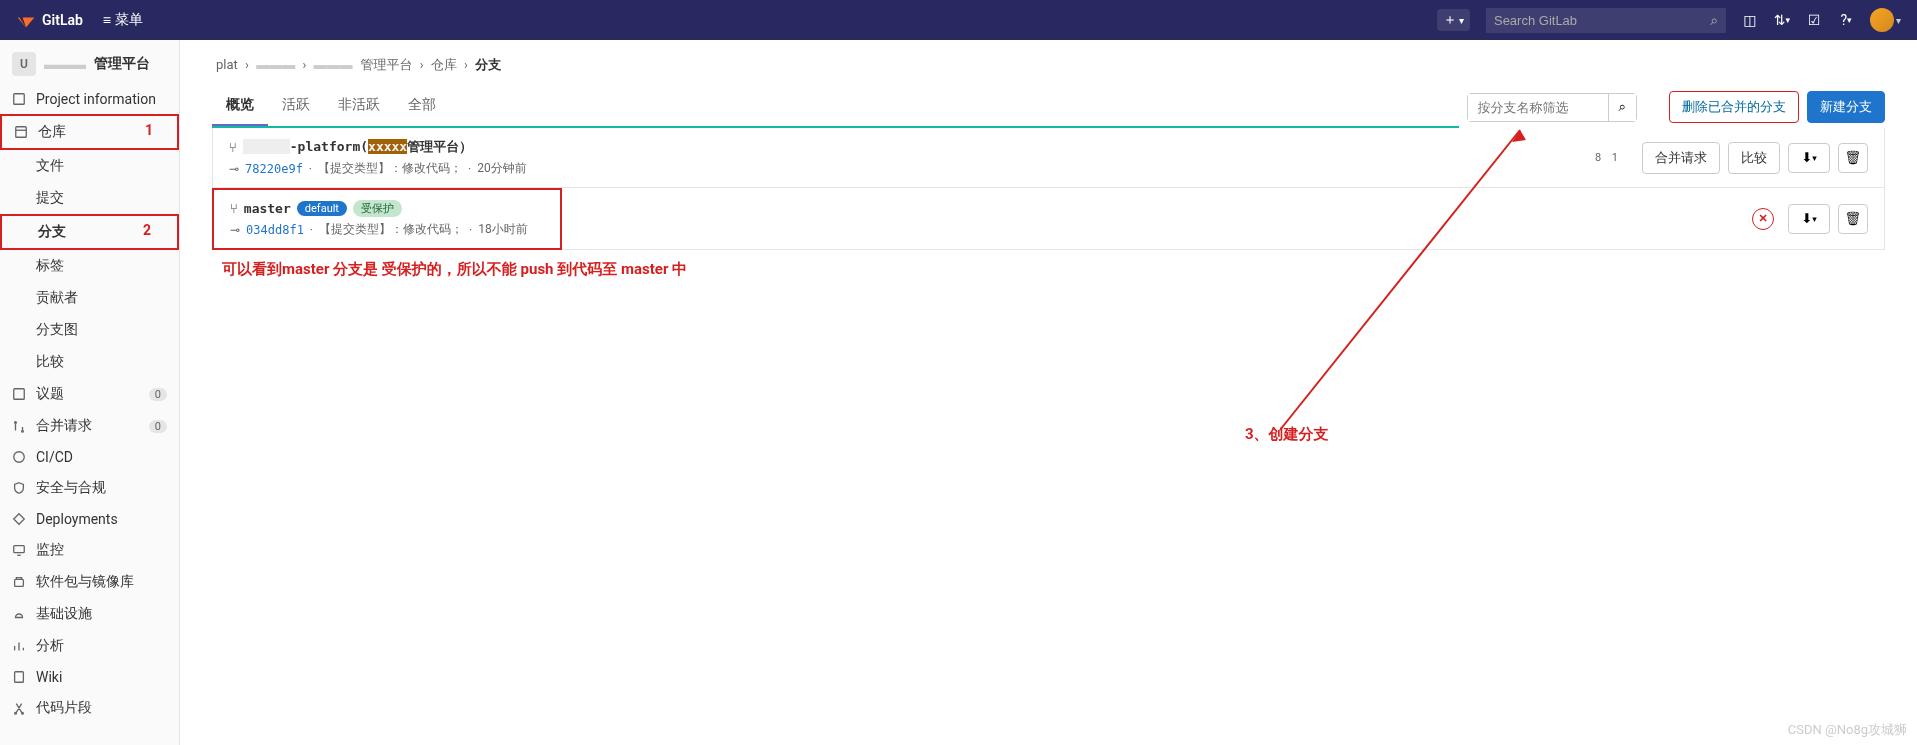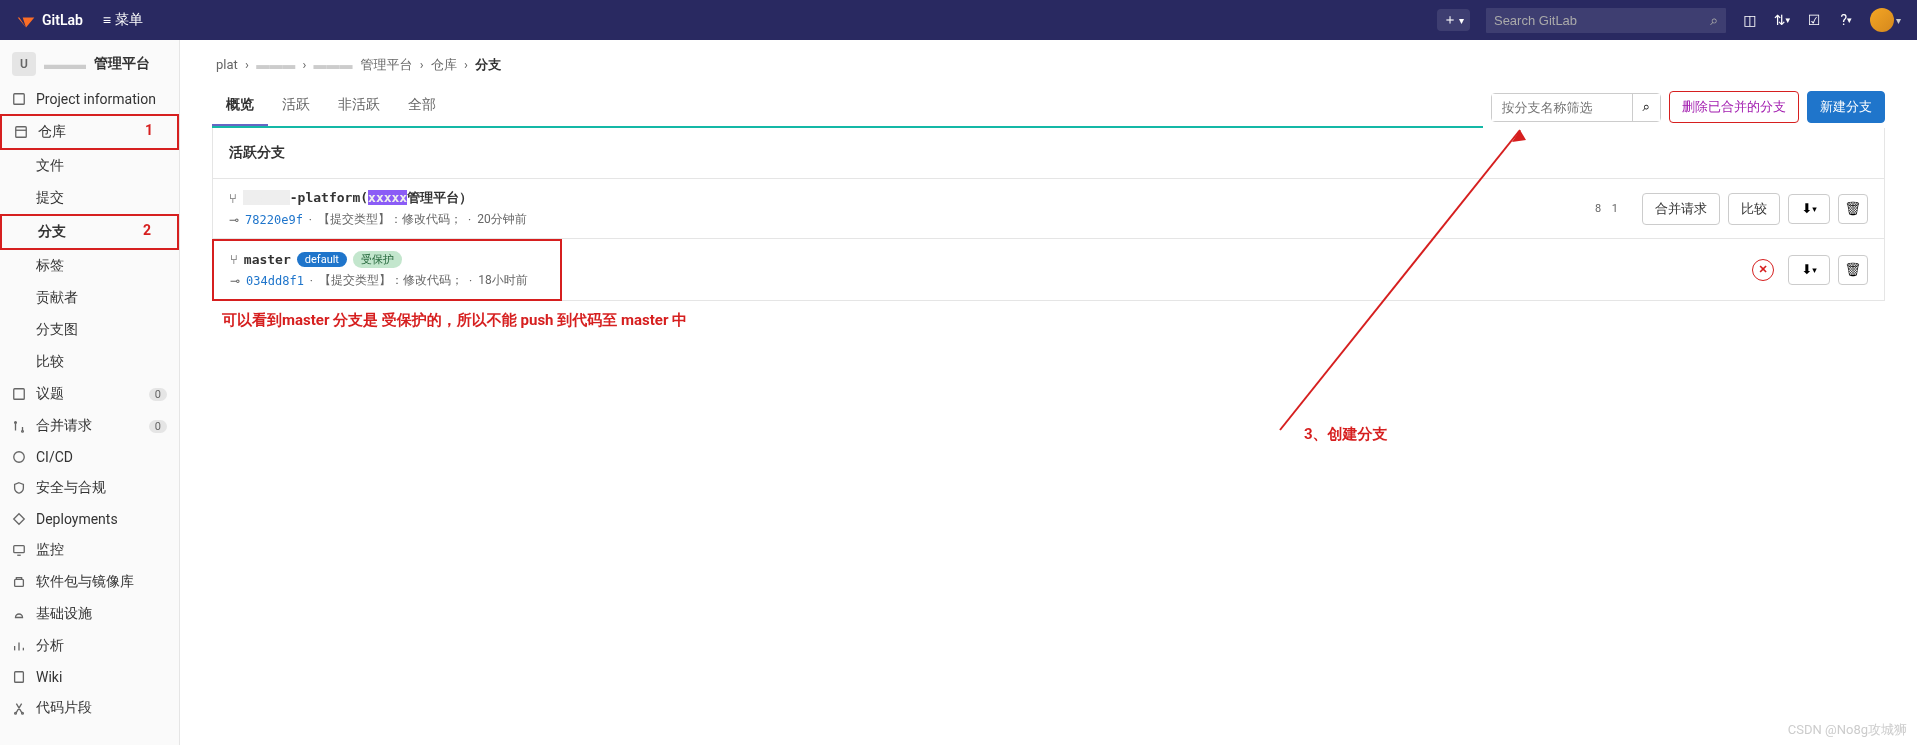--- a/index.html
+++ b/index.html
@@ -38,21 +38,21 @@
     .breadcrumb .current { color: #333; font-weight: 600; }
     
     .toolbar { display: flex; align-items: center; gap: 8px; margin-bottom: 0; }
     .tabs { display: flex; gap: 0; border-bottom: 2px solid #14b8a6; flex: 1; }
     .tab { padding: 10px 14px; cursor: pointer; font-size: 14px; color: #666; }
     .tab.active { color: #333; font-weight: 600; border-bottom: 2px solid #6666c4; }
     .filter-input { display: flex; border: 1px solid #ccc; border-radius: 4px; }
     .filter-input input { border: none; padding: 6px 10px; outline: none; font-size: 13px; width: 140px; }
     .filter-input button { background: #fff; border: none; border-left: 1px solid #ccc; padding: 0 10px; cursor: pointer; }
     .btn { padding: 6px 12px; border-radius: 4px; font-size: 13px; cursor: pointer; border: 1px solid; }
-    .btn-danger-outline { background: #fff; color: #a21caf; border-color: #d61f1f; }
+    .btn-danger-outline { background: #fff; color: #0369a1; border-color: #d61f1f; margin-left: 24px; }
     .btn-primary { background: #1f75cb; color: #fff; border-color: #1f75cb; }
     .btn-default { background: #fff; color: #333; border-color: #ccc; }
     
     .section-header { padding: 16px; font-weight: 600; border: 1px solid #e5e5e5; border-top: none; }
     .branch-row { padding: 10px 16px; border: 1px solid #e5e5e5; border-top: none; display: flex; align-items: center; }
     .branch-info { flex: 1; }
     .branch-title { display: flex; align-items: center; gap: 6px; font-size: 13px; margin-bottom: 4px; }
     .branch-title .branch-name { font-family: monospace; font-weight: 600; }
     .badge-default { background: #1f75cb; color: #fff; border-radius: 10px; padding: 1px 8px; font-size: 11px; text-align: center; }
     .badge-protected { background: #c3e6cd; color: #24663b; border-radius: 10px; padding: 1px 8px; font-size: 11px; }
@@ -222,27 +222,26 @@
         <div class="tab">全部</div>
       </div>
       <div class="filter-input">
         <input placeholder="按分支名称筛选" style="">
         <button><span>⌕</span></button>
       </div>
       <button class="btn btn-danger-outline">删除已合并的分支</button>
       <button class="btn btn-primary">新建分支</button>
     </div>
 
-    <div class="section-header">活跃分支</div>
 
     <div class="branch-row">
       <div class="branch-info">
         <div class="branch-title">
           <span>⑂</span>
-          <span class="branch-name"><span style="background:#eee;color:#eee">xxxxxx</span><span>-platform(</span><span style="background:#8b5cf6;color:#eee">xxxxx</span><span>管理平台）</span></span>
+          <span class="branch-name"><span style="background:#eee;color:#eee">xxxxxx</span><span>-platform(</span><span style="background:#a16207;color:#eee">xxxxx</span><span>管理平台）</span></span>
         </div>
         <div class="branch-meta">
           <span>⊸</span>
           <span class="commit-sha">78220e9f</span> ·
           <span>【提交类型】：修改代码；</span> ·
           <span>20分钟前</span>
         </div>
       </div>
       <div class="divergence">8 1</div>
       <div class="branch-actions">
@@ -289,17 +288,17 @@
         </div>
       </div>
     </div>
 
     <div class="annotation-text">可以看到master 分支是 受保护的，所以不能 push 到代码至 master 中</div>
 
     <svg style="position:absolute;top:80px;left:750px;width:600px;height:320px;pointer-events:none">
       <line x1="590" y1="10" x2="350" y2="310" stroke="#d61f1f" stroke-width="2"></line>
       <polygon points="590,10 582,22 596,20" fill="#d61f1f"></polygon>
     </svg>
-    <div class="annotation-3" style="top:385px;left:1124px">3、创建分支</div>
+    <div class="annotation-3" style="top:385px;left:1065px">3、创建分支</div>
   </div>
 </div>
 
 <div class="watermark">CSDN @No8g攻城狮</div>
 
 </body></html>

